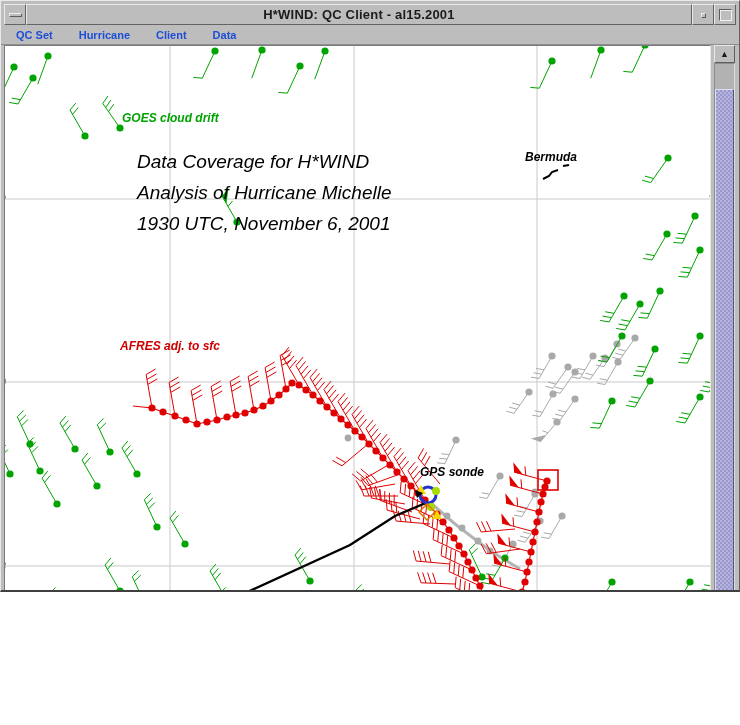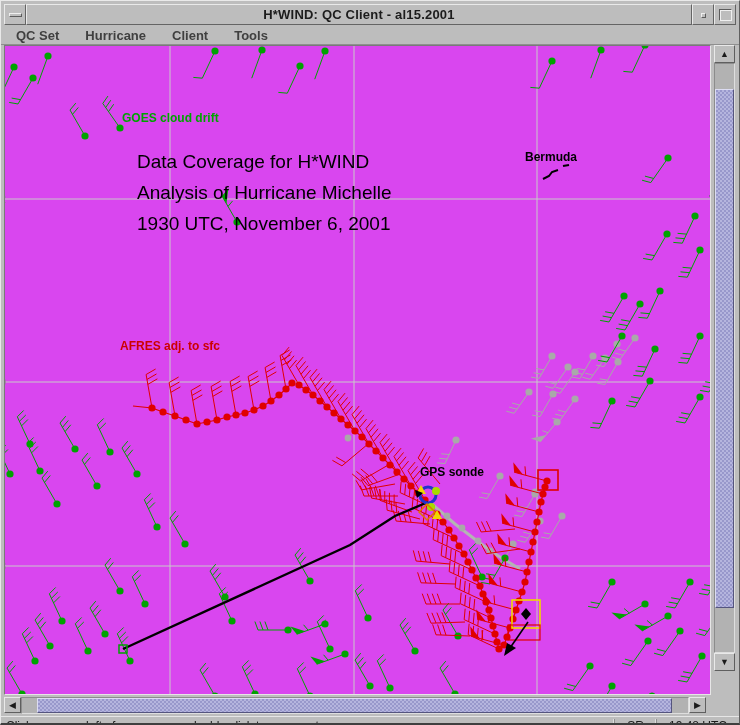--- a/index.html
+++ b/index.html
@@ -1,18 +1,18 @@
 <!DOCTYPE html>
 <html><head>
 <meta charset="utf-8">
 <style>
   * { margin:0; padding:0; box-sizing:border-box; }
   html,body { background:#ffffff; font-family:"Liberation Sans", sans-serif; }
   .window {
-    position:relative; width:740px; height:725px;
+    position:relative; width:740px; height:592px;
     background:#bdbdbd;
     border-top:1px solid #e9e9e9; border-left:1px solid #e9e9e9;
     border-right:1px solid #5f5f5f; border-bottom:2px solid #3f3f3f;
     overflow:hidden;
   }
   
   .titlebar { display:flex; height:21px; margin:3px 3px 0 3px; gap:0; }
   .tb-panel {
     background:#bdbdbd;
     border-top:1px solid #e9e9e9; border-left:1px solid #e9e9e9;
@@ -26,28 +26,28 @@
     border-right:1px solid #5c5c5c; border-bottom:1px solid #5c5c5c; }
   .glyph-min { position:absolute; left:8px; top:8px; width:5px; height:5px;
     background:#bdbdbd; border-top:1px solid #efefef; border-left:1px solid #efefef;
     border-right:1px solid #5c5c5c; border-bottom:1px solid #5c5c5c; }
   .glyph-max { position:absolute; left:4px; top:4px; width:13px; height:12px;
     border:1px solid #5c5c5c; border-bottom-color:#efefef; border-right-color:#efefef;
     box-shadow:inset 1px 1px 0 #efefef; }
   
   .menubar { height:20px; display:flex; align-items:center; padding-left:9px;
     box-shadow: inset 0 -1px 0 #8f8f8f; }
-  .menu-item { font-size:13px; font-weight:bold; color:#404040; padding:2px 6px;
+  .menu-item { font-size:11px; font-weight:bold; color:#1d4ed8; padding:2px 6px;
     margin-right:14px; cursor:pointer; }
   
   .main { display:flex; height:650px; padding-left:3px; }
   .canvas {
-    width:707px; height:650px; background:#d946ef;
+    width:707px; height:650px; background:#ffffff;
     border:1px solid #7a7a7a; border-right-color:#e6e6e6; border-bottom-color:#e6e6e6;
-    position:relative; overflow:hidden;
+    position:relative; overflow:hidden;font-style:italic;
   }
   .canvas svg { display:block; }
   
   .vscroll { width:22px; margin-left:3px; display:flex; flex-direction:column; height:650px; }
   .sb-btn {
     background:#bdbdbd; color:#1a1a1a; font-size:9px; line-height:16px; text-align:center;
     border-top:1px solid #e9e9e9; border-left:1px solid #e9e9e9;
     border-right:1px solid #5f5f5f; border-bottom:1px solid #5f5f5f;
     cursor:pointer; user-select:none;
   }
@@ -95,21 +95,21 @@
     </div>
     <div class="tb-panel tb-btn">
       <div class="glyph-max"></div>
     </div>
   </div>
 
   <div class="menubar">
     <span class="menu-item">QC Set</span>
     <span class="menu-item">Hurricane</span>
     <span class="menu-item">Client</span>
-    <span class="menu-item">Tools</span>
+    <span class="menu-item">Data</span>
   </div>
 
   <div class="main">
     <div class="canvas">
       <svg id="map" width="705" height="648" viewBox="5 42 705 648" xmlns="http://www.w3.org/2000/svg">
           <line x1="170" y1="42" x2="170" y2="690" stroke="#c9c9c9" stroke-width="1"></line>
           <line x1="354" y1="42" x2="354" y2="690" stroke="#c9c9c9" stroke-width="1"></line>
           <line x1="537" y1="42" x2="537" y2="690" stroke="#c9c9c9" stroke-width="1"></line>
           <line x1="5" y1="195" x2="710" y2="195" stroke="#c9c9c9" stroke-width="1"></line>
           <line x1="5" y1="378" x2="710" y2="378" stroke="#c9c9c9" stroke-width="1"></line>

